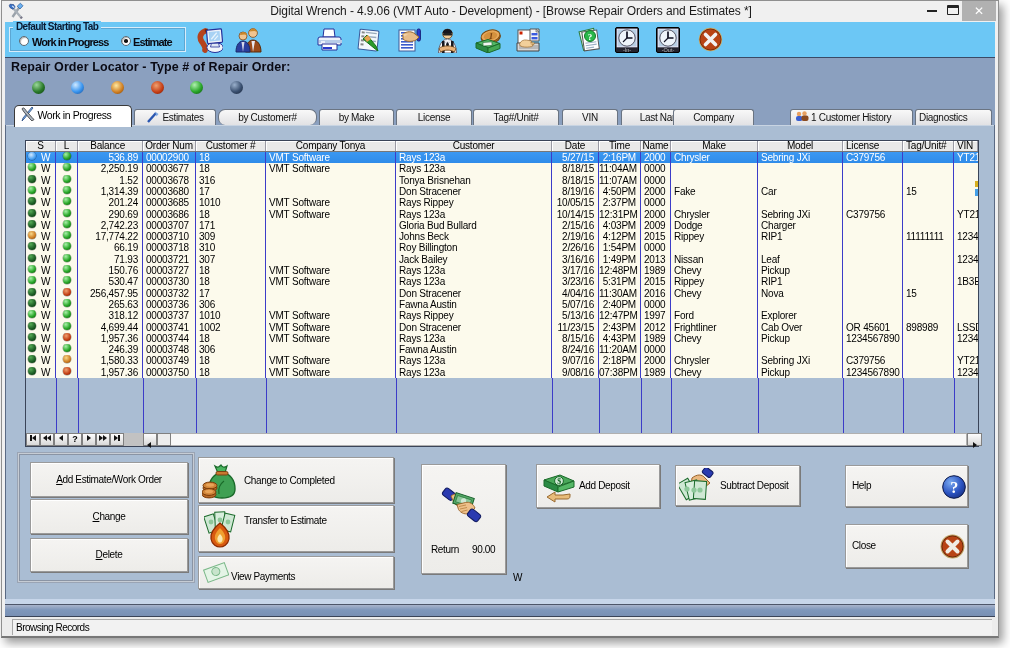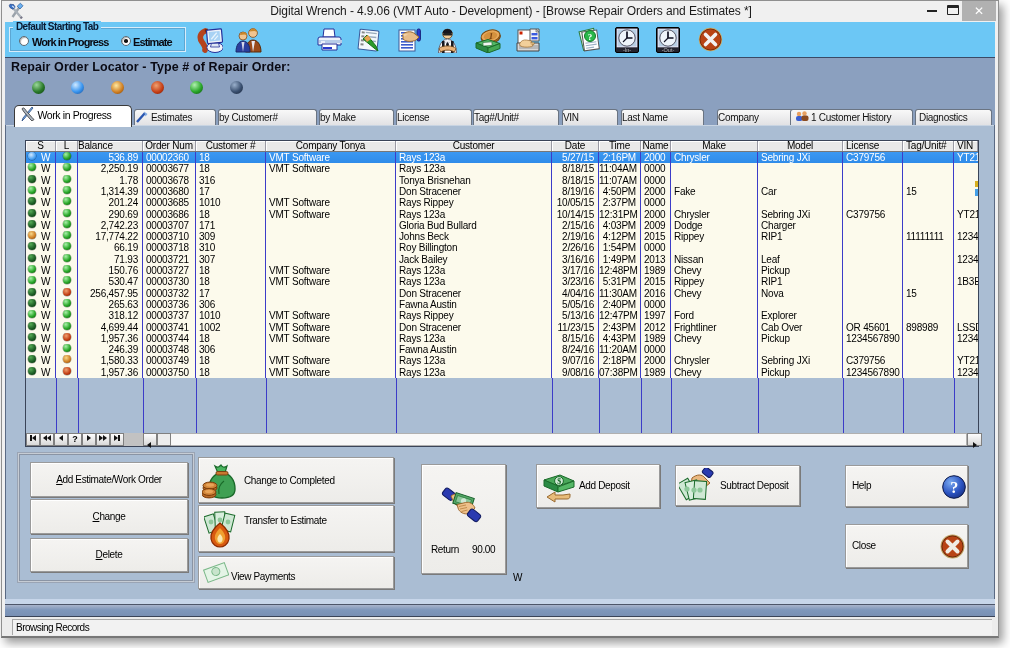--- a/index.html
+++ b/index.html
@@ -13,27 +13,27 @@
 #toolbar{position:absolute;left:5px;top:22px;width:990px;height:35px;background:#6cc7f5}
 .ic{position:absolute}
 #grp{position:absolute;left:9px;top:27px;width:177px;height:25px;border:1px solid #d8ecfa;box-shadow:inset 0 0 0 1px rgba(70,120,160,.4)}
 #grplab{position:absolute;left:13px;top:21px;font-size:10px;font-weight:bold;letter-spacing:-0.6px;color:#0a1a33;background:#6cc7f5;padding:0 3px;line-height:12px}
 .radio{position:absolute;width:10px;height:10px;border-radius:50%;background:#fff;border:1px solid #5a6a74;box-shadow:inset 1px 1px 1px rgba(0,0,0,.3)}
 .radio.on::after{content:"";position:absolute;left:2.2px;top:2.2px;width:3.6px;height:3.6px;border-radius:50%;background:#111}
 .rlab{position:absolute;font-size:11px;font-weight:bold;letter-spacing:-0.9px;color:#0a0a12}
 #band{position:absolute;left:5px;top:57px;width:990px;height:68px;background:#8ba0bf;border-top:1px solid #3a4a66}
 #bandtxt{position:absolute;left:11px;top:60px;font-size:12.5px;font-weight:bold;letter-spacing:0.1px;color:#0a0a14}
 .dot{position:absolute;top:81px;width:13px;height:13px;border-radius:50%}
-.tab{position:absolute;top:109px;height:15.5px;background:linear-gradient(#f8f8f8,#e2e2e4);border:1px solid #6a7482;border-bottom:none;border-radius:3px 3px 0 0;font-size:10px;letter-spacing:-0.3px;color:#111;text-align:left;line-height:16px;overflow:hidden;white-space:nowrap;z-index:2}
+.tab{position:absolute;top:109px;height:15.5px;background:linear-gradient(#f8f8f8,#e2e2e4);border:1px solid #6a7482;border-bottom:none;border-radius:3px 3px 0 0;font-size:10px;letter-spacing:-0.3px;color:#111;text-align:center;line-height:16px;overflow:hidden;white-space:nowrap;z-index:2}
 #tabactive{position:absolute;left:14px;top:105px;width:118px;height:22px;background:#fff;border:1.5px solid #3a3a3a;border-bottom:none;border-radius:5px 5px 0 0;font-size:10.5px;letter-spacing:-0.4px;line-height:19px;color:#000;padding-left:6px;white-space:nowrap;z-index:3}
 #tabline{position:absolute;left:6px;top:125px;width:988px;height:1px;background:#c8d4e2;z-index:1}
 #grid{position:absolute;left:25px;top:140px;width:954px;height:307px;border:1px solid #3a4458}
 #ghead{position:absolute;left:26px;top:141px;width:952px;height:11px;display:flex;background:#e9e9e9;border-bottom:1px solid #777}
 .h{font-size:10px;letter-spacing:-0.2px;line-height:10px;color:#000;border-right:1px solid #9a9aa4;box-shadow:inset 1px 1px 0 #fff;overflow:hidden;white-space:nowrap;flex:none}
-.hc{text-align:center}.hr{padding-right:0}.hl{text-align:left;padding-left:3px}
+.hc{text-align:center}.hr{text-align:right;padding-right:17px}.hl{text-align:left;padding-left:3px}
 .h.hc:last-child{border-right:none}
 .row{position:absolute;left:26px;width:952px;height:11.6px;display:flex;background:#fcfaec;font-size:10px;letter-spacing:-0.2px;line-height:11.4px;color:#000}
 .row.sel{background:linear-gradient(#3b98f2,#2e8ae8);color:#fff}
 .c{flex:none;overflow:hidden;white-space:nowrap;padding-left:3px;border-right:1px solid #3c3cc8}
 .c.tr{text-align:right;padding-right:4px;padding-left:0}
 .c.tc{text-align:center;padding-left:0}
 .c.nb{border-right:none}
 .row .c:first-child{padding-left:2px}
 .cir{display:inline-block;width:8px;height:8px;border-radius:50%;vertical-align:1px;box-shadow:0 0 0 0.5px rgba(0,0,0,.4)}
 .cir.g{background:radial-gradient(circle at 35% 30%,#a8f0a8,#2aa82a 55%,#084a08)}
@@ -214,27 +214,27 @@
 <div class="dot" style="left:71px;background:radial-gradient(circle at 35% 30%,#cfe8ff,#3a96f0 55%,#1a4a90)"></div>
 <div class="dot" style="left:111px;background:radial-gradient(circle at 40% 35%,#ffe8a0,#cc7a1e 60%,#6a3a08)"></div>
 <div class="dot" style="left:151px;background:radial-gradient(circle at 40% 35%,#f0a070,#c23a12 60%,#601a06)"></div>
 <div class="dot" style="left:190px;background:radial-gradient(circle at 35% 30%,#b0f0b0,#2aa82a 55%,#0a4a0a)"></div>
 <div class="dot" style="left:230px;background:radial-gradient(circle at 35% 30%,#9ab0cc,#3a5070 55%,#141f33)"></div>
 <div id="tabline"></div>
 <div class="tab" style="left:134px;width:82px;"><svg width="13" height="13" viewBox="0 0 13 13" style="vertical-align:-2px;margin-right:3px">
       <path d="M2 12 L10 3" stroke="#2a56b0" stroke-width="2.4"></path>
       <path d="M9 1.5 l3.5 2.5-2 2.5z" fill="#7ea8e0"></path>
     </svg>Estimates</div>
-<div class="tab" style="left:218px;width:99px;">by Customer#</div>
+<div class="tab" style="left:218px;width:99px;border-radius:7px;">by Customer#</div>
 <div class="tab" style="left:319px;width:75px;">by Make</div>
 <div class="tab" style="left:396px;width:76px;">License</div>
 <div class="tab" style="left:473px;width:86px;">Tag#/Unit#</div>
 <div class="tab" style="left:562px;width:56px;">VIN</div>
 <div class="tab" style="left:621px;width:83px;">Last Name</div>
-<div class="tab" style="left:717px;width:81px;">Company</div>
+<div class="tab" style="left:673px;width:81px;">Company</div>
 <div class="tab" style="left:790px;width:123px;text-align:left;padding-left:4px;"><svg width="14" height="11" viewBox="0 0 14 11" style="vertical-align:-1px;margin-right:2px">
       <circle cx="4" cy="3" r="2.2" fill="#e8a060"></circle>
       <rect x="1" y="5" width="6.5" height="5" rx="2" fill="#3a5fd0"></rect>
       <circle cx="9.5" cy="2.5" r="2.2" fill="#e8a060"></circle>
       <rect x="6.5" y="4.5" width="7" height="5.5" rx="2" fill="#8a4a20"></rect>
     </svg>1 Customer History</div>
 <div class="tab" style="left:915px;width:77px;text-align:left;padding-left:3px;">Diagnostics</div>
 <div id="tabactive"><svg width="14" height="14" viewBox="0 0 14 14" style="vertical-align:-2px">
       <path d="M12 1 L3 12 l-2 2 1-3 9-11z" fill="#7ab0e8" stroke="#2a4a80" stroke-width=".8"></path>
       <path d="M1 2 c0-1 2-1.5 2.5-.5 l1.5 2 6 7 2 2 -2 1.5 -2-2 -6-7z" fill="#aab4c0" stroke="#333" stroke-width=".8"></path>
@@ -254,21 +254,21 @@
     <div class="h hc" style="width:87px">Make</div>
     <div class="h hc" style="width:85px">Model</div>
     <div class="h hl" style="width:60px">License</div>
     <div class="h hl" style="width:51px">Tag/Unit#</div>
     <div class="h hl" style="width:24px">VIN</div>
   </div>
 <div class="row sel" style="top:152.0px">
     <div class="c" style="width:30px"><span class="cir b"></span><span class="w">W</span></div>
     <div class="c tc" style="width:22px"><span class="cir g"></span></div>
     <div class="c tr" style="width:65px">536.89</div>
-    <div class="c" style="width:53px">00002360</div>
+    <div class="c" style="width:53px">00002900</div>
     <div class="c" style="width:70px">18</div>
     <div class="c" style="width:130px">VMT Software</div>
     <div class="c" style="width:156px">Rays 123a</div>
     <div class="c tr" style="width:47px">5/27/15</div>
     <div class="c tr" style="width:42px">2:16PM</div>
     <div class="c" style="width:30px">2000</div>
     <div class="c" style="width:87px">Chrysler</div>
     <div class="c" style="width:85px">Sebring JXi</div>
     <div class="c" style="width:60px">C379756</div>
     <div class="c" style="width:51px"></div>
@@ -287,21 +287,21 @@
     <div class="c" style="width:30px">0000</div>
     <div class="c" style="width:87px"></div>
     <div class="c" style="width:85px"></div>
     <div class="c" style="width:60px"></div>
     <div class="c" style="width:51px"></div>
     <div class="c nb" style="width:24px"></div>
   </div>
 <div class="row" style="top:174.6px">
     <div class="c" style="width:30px"><span class="cir dg"></span><span class="w">W</span></div>
     <div class="c tc" style="width:22px"><span class="cir g"></span></div>
-    <div class="c tr" style="width:65px">1.78</div>
+    <div class="c tr" style="width:65px">1.52</div>
     <div class="c" style="width:53px">00003678</div>
     <div class="c" style="width:70px">316</div>
     <div class="c" style="width:130px"></div>
     <div class="c" style="width:156px">Tonya Brisnehan</div>
     <div class="c tr" style="width:47px">8/18/15</div>
     <div class="c tr" style="width:42px">11:07AM</div>
     <div class="c" style="width:30px">0000</div>
     <div class="c" style="width:87px"></div>
     <div class="c" style="width:85px"></div>
     <div class="c" style="width:60px"></div>
@@ -479,21 +479,21 @@
     <div class="c nb" style="width:24px"></div>
   </div>
 <div class="row" style="top:298.9px">
     <div class="c" style="width:30px"><span class="cir dg"></span><span class="w">W</span></div>
     <div class="c tc" style="width:22px"><span class="cir g"></span></div>
     <div class="c tr" style="width:65px">265.63</div>
     <div class="c" style="width:53px">00003736</div>
     <div class="c" style="width:70px">306</div>
     <div class="c" style="width:130px"></div>
     <div class="c" style="width:156px">Fawna Austin</div>
-    <div class="c tr" style="width:47px">5/05/16</div>
+    <div class="c tr" style="width:47px">5/07/16</div>
     <div class="c tr" style="width:42px">2:40PM</div>
     <div class="c" style="width:30px">0000</div>
     <div class="c" style="width:87px"></div>
     <div class="c" style="width:85px"></div>
     <div class="c" style="width:60px"></div>
     <div class="c" style="width:51px"></div>
     <div class="c nb" style="width:24px"></div>
   </div>
 <div class="row" style="top:310.2px">
     <div class="c" style="width:30px"><span class="cir g"></span><span class="w">W</span></div>

